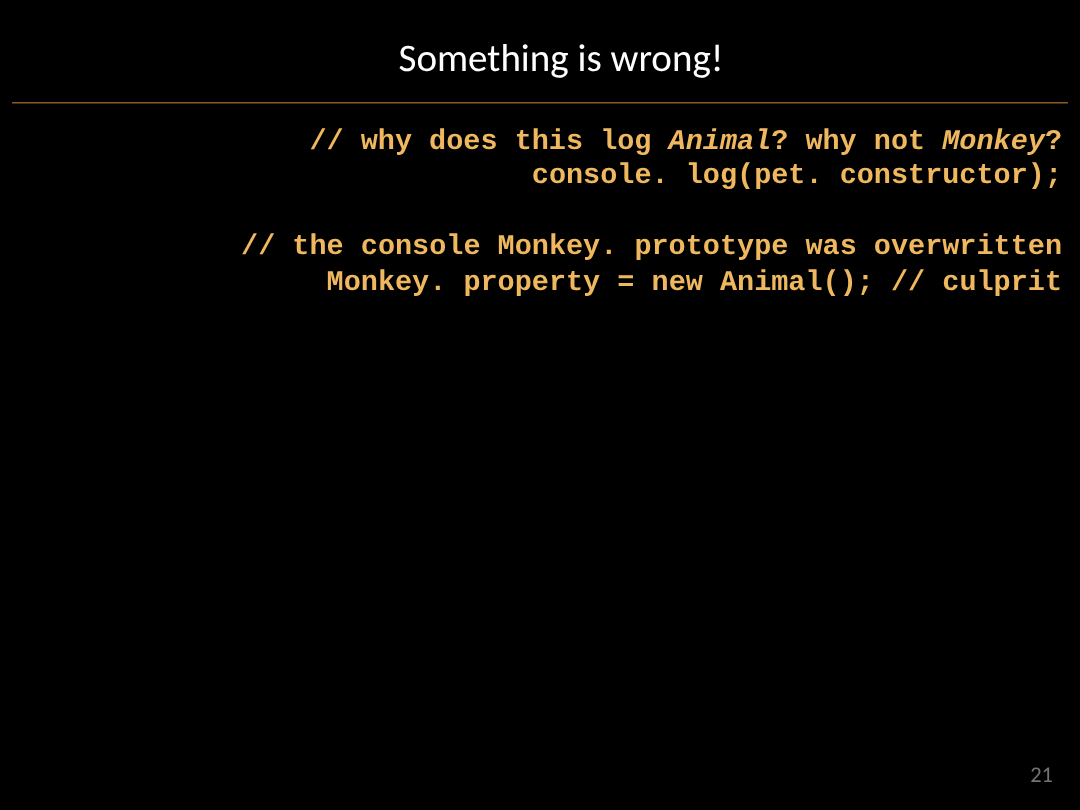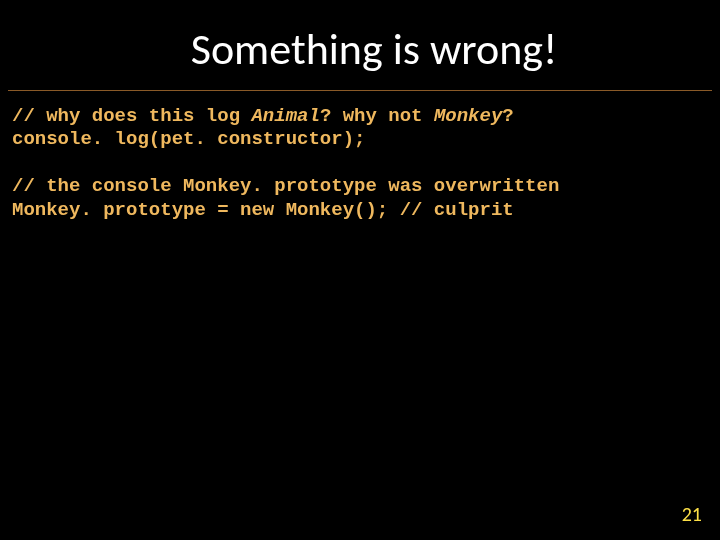--- a/index.html
+++ b/index.html
@@ -10,21 +10,21 @@
     color: #ffffff;
     position: relative;
   }
   .slide {
     width: 720px;
     height: 540px;
     position: relative;
     padding: 0;
   }
   .title {
-    font-size: 44px;
+    font-size: 26px;
     font-weight: 400;
     text-align: center;
     color: #ffffff;
     padding-top: 22px;
     padding-bottom: 14px;
     letter-spacing: 0px;
     margin-left: 28px;
   }
   .divider {
     height: 1px;
@@ -35,47 +35,48 @@
     padding: 14px 12px 0 12px;
   }
   .code-block {
     font-family: "Courier New", Courier, monospace;
     font-size: 19px;
     font-weight: bold;
     color: #efb85e;
     line-height: 1.22;
     white-space: pre;
     margin-bottom: 24px;
+    text-align: right;
   }
   .code-block .italic {
     font-style: italic;
   }
   .page-number {
     position: absolute;
     right: 18px;
     bottom: 14px;
-    font-size: 20px;
-    color: #fde047;
+    font-size: 15px;
+    color: #737373;
     font-family: Calibri, Arial, sans-serif;
   }
 </style>
 </head>
 <body>
 
 <div class="slide">
 
   <div class="title">Something is wrong!</div>
   <div class="divider"></div>
 
   <div class="code-area">
 
     <div class="code-block"><span><span>// why does this log </span><span class="italic">Animal</span><span>? why not </span><span class="italic">Monkey</span><span>?</span></span>
 <span>console. log(pet. constructor);</span></div>
 
     <div class="code-block"><span>// the console Monkey. prototype was overwritten</span>
-<span>Monkey. prototype = new Monkey(); // culprit</span></div>
+<span>Monkey. property = new Animal(); // culprit</span></div>
 
 
   </div>
 
   <div class="page-number">21</div>
 
 </div>
 
 </body></html>

